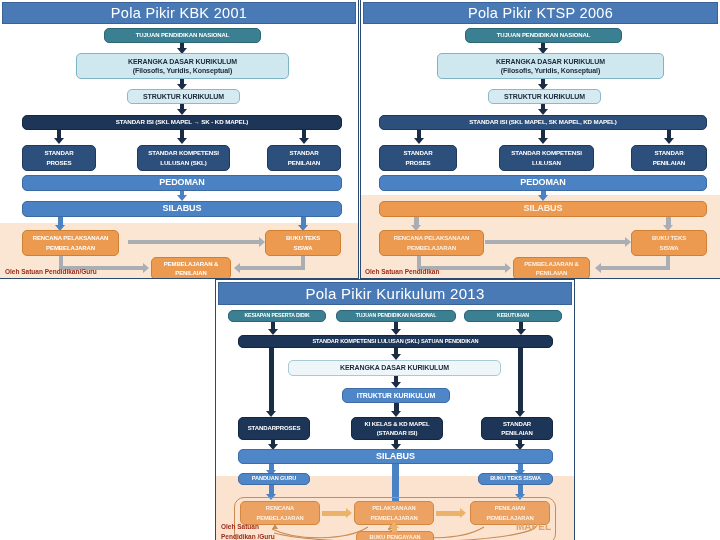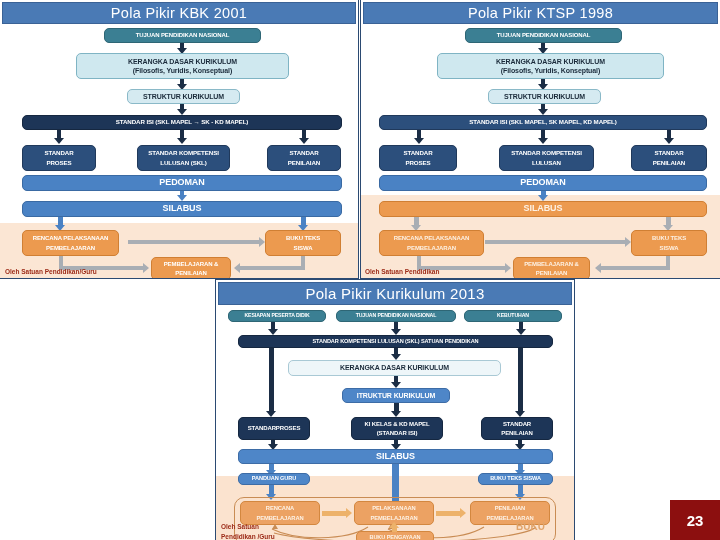--- a/index.html
+++ b/index.html
@@ -158,21 +158,21 @@
       <div class="tri tri-r gray" style="left:143px;top:238px;"></div>
       <div class="arr arr-gray" style="left:301px;top:231px;width:4px;height:12px;"></div>
       <div class="arr arr-gray" style="left:240px;top:241px;width:65px;height:4px;"></div>
       <div class="tri tri-l" style="left:234px;top:238px;"></div>
 
       <div class="note" style="left:5px;top:243px;">Oleh Satuan Pendidikan/Guru</div>
     </div>
   </div>
 
   <div class="panel" id="panel-ktsp">
-    <div class="panel-title">Pola Pikir  KTSP 1998</div>
+    <div class="panel-title">Pola Pikir  KTSP 2006</div>
     <div class="canvas">
 
       <div class="zone" style="left:0;top:170px;width:360px;height:84px;"></div>
 
       <div class="node n-teal" style="left:104px;top:3px;width:157px;height:15px;font-size:6px;">
         <span>TUJUAN PENDIDIKAN NASIONAL</span>
         </div>
       <div class="arr" style="left:180px;top:18px;width:4px;height:6px;"></div>
       <div class="tri tri-d" style="left:177px;top:23px;"></div>
 
@@ -370,22 +370,21 @@
         <polygon points="172,36 178,36 175,31" fill="#c98c54"></polygon>
         <path d="M320 34 C 300 52, 110 54, 58 40" fill="none" stroke="#c98c54" stroke-width="1.1"></path>
       </svg>
 
       <div class="node n-orange-l" style="left:140px;top:224px;width:78px;height:13px;font-size:5.6px;">
         <span>BUKU PENGAYAAN</span>
         </div>
       <div class="arr arr-orange" style="left:176px;top:219px;width:5px;height:6px;"></div>
       <div class="tri tri-u" style="left:173px;top:215px;"></div>
 
-      <div class="ktsp-tag" style="left:300px;top:214px;">BUKU</div>
+      <div class="ktsp-tag" style="left:300px;top:214px;">MAPEL</div>
 
       <div class="note" style="left:5px;top:216px;">Oleh Satuan</div>
       <div class="note" style="left:5px;top:226px;">Pendidikan /Guru</div>
     </div>
   </div>
 
-  <div id="page-badge">23</div>
 
 </div>
 
 </body></html>

